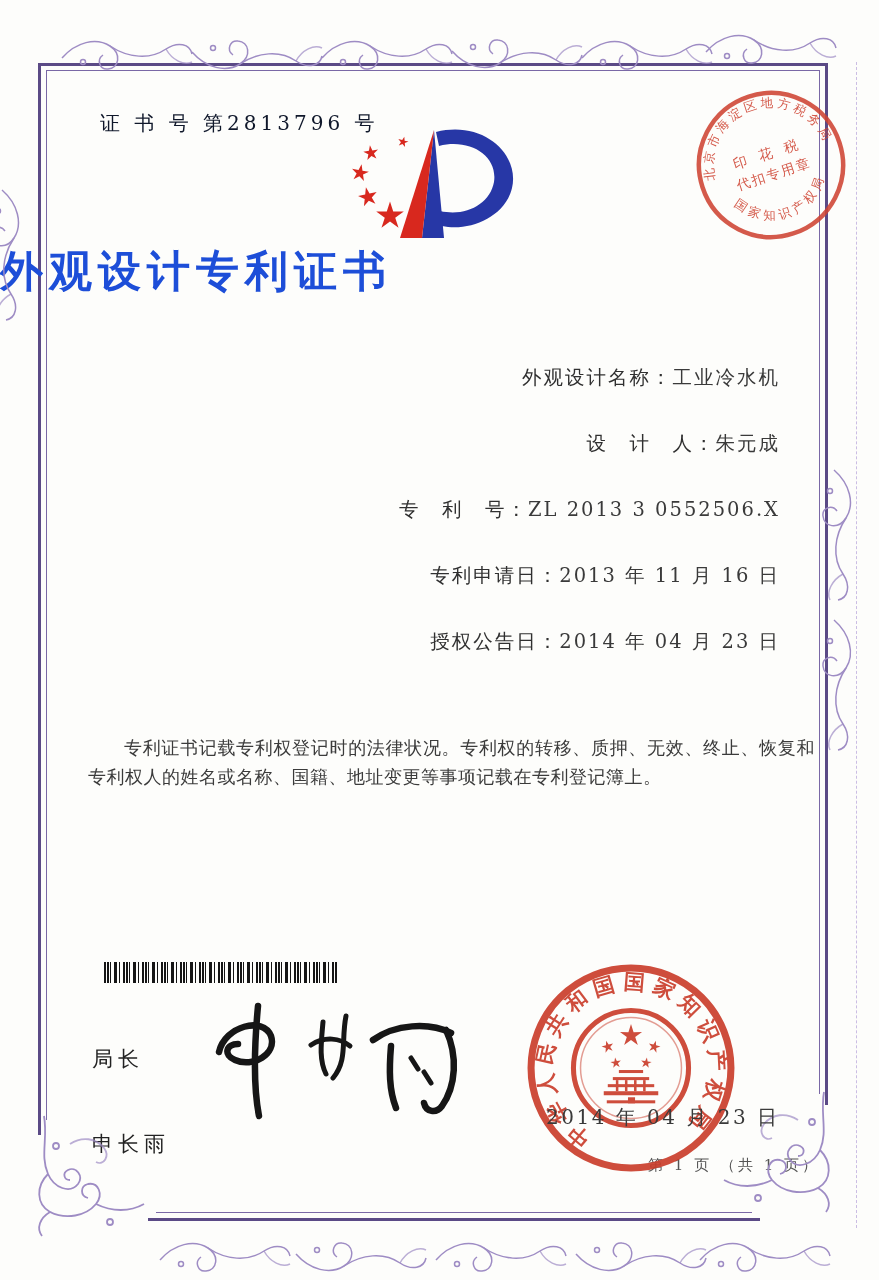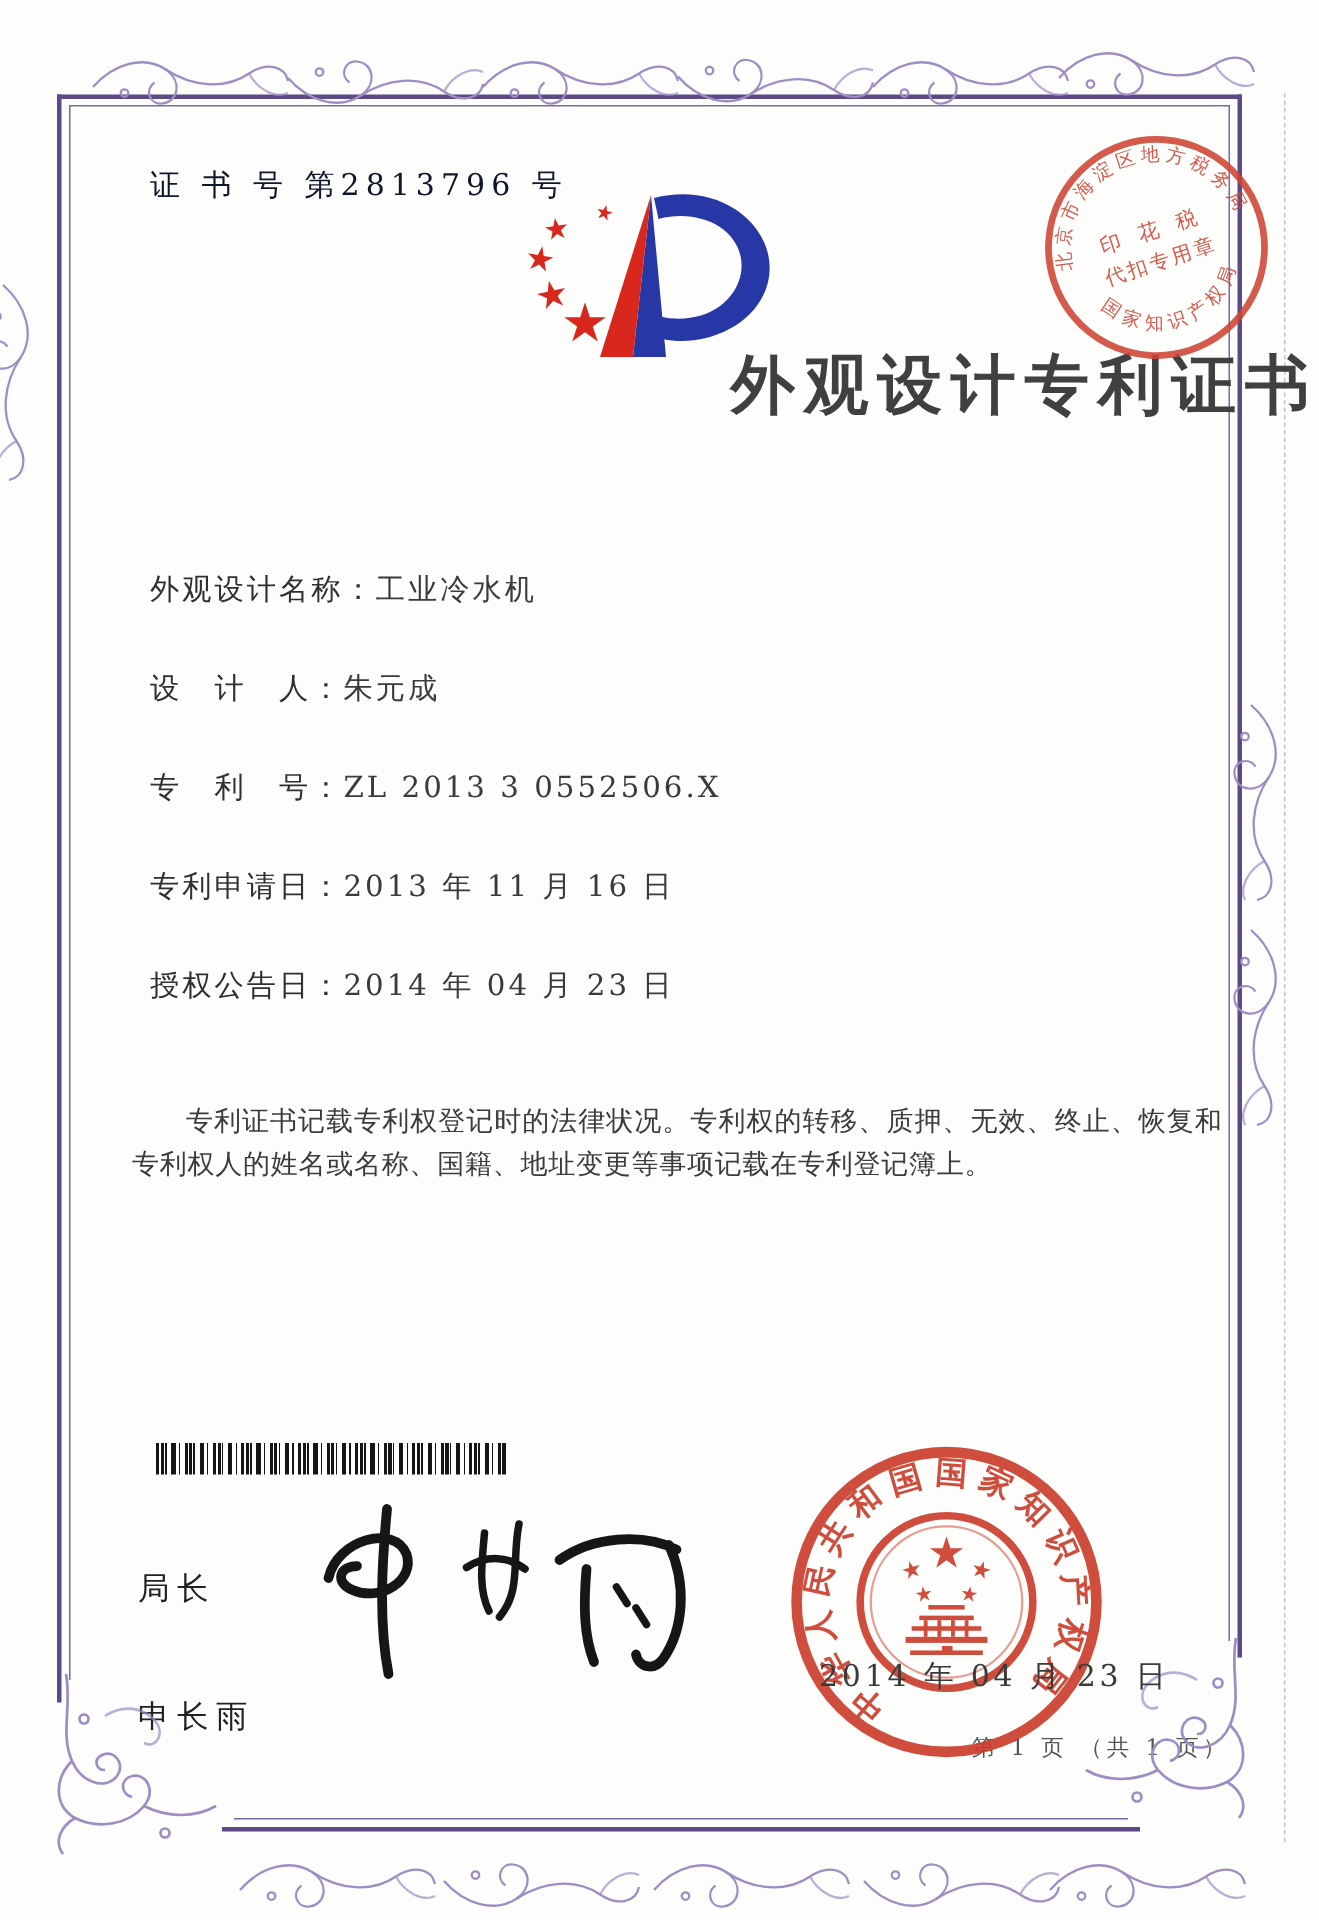--- a/index.html
+++ b/index.html
@@ -17,23 +17,23 @@
   .ln-left-o{left:38px;top:63px;height:1072px;border-left:3px solid #5b4a86;}
   .ln-left-i{left:46px;top:70px;height:1050px;border-left:1px solid #7a68a6;}
   .ln-right-o{left:825px;top:63px;height:1042px;border-left:3px solid #5b4a86;}
   .ln-right-i{left:819px;top:70px;height:1024px;border-left:1px solid #7a68a6;}
   .ln-bot-o{left:148px;top:1218px;width:612px;border-top:3px solid #5b4a86;}
   .ln-bot-i{left:156px;top:1212px;width:596px;border-top:1px solid #7a68a6;}
   .ln-dash{left:856px;top:62px;height:1166px;border-left:1px dashed #bfaede;opacity:.8;}
 
   
   .cert-no{left:100px;top:110px;font-size:20px;letter-spacing:4px;color:#0f172a;}
-  .title{left:0;right:0;top:228px;text-align:right;font-size:43px;font-weight:700;
-         letter-spacing:6px;color:#404040;}
-  .fields{left:100px;top:381px;width:680px;}
+  .title{left:0;right:0;top:243px;text-align:left;font-size:43px;font-weight:700;
+         letter-spacing:6px;color:#1d4ed8;}
+  .fields{left:100px;top:366px;width:680px;text-align:right;}
   .field{margin:0 0 42px 0;font-size:19.5px;line-height:24px;color:#303030;letter-spacing:2px;}
   .field .val{color:#3a3a3a;}
   .paras{left:88px;top:733px;width:727px;}
   .paras p{margin:0;font-size:18px;line-height:29px;text-indent:2em;color:#3b3b3b;
            letter-spacing:.5px;text-align:justify;}
   .barcode{left:104px;top:962px;width:234px;height:21px;
     background:repeating-linear-gradient(90deg,
       #151515 0 2px,transparent 2px 3px,
       #151515 3px 5px,transparent 5px 6px,
       #151515 6px 7px,transparent 7px 10px,

